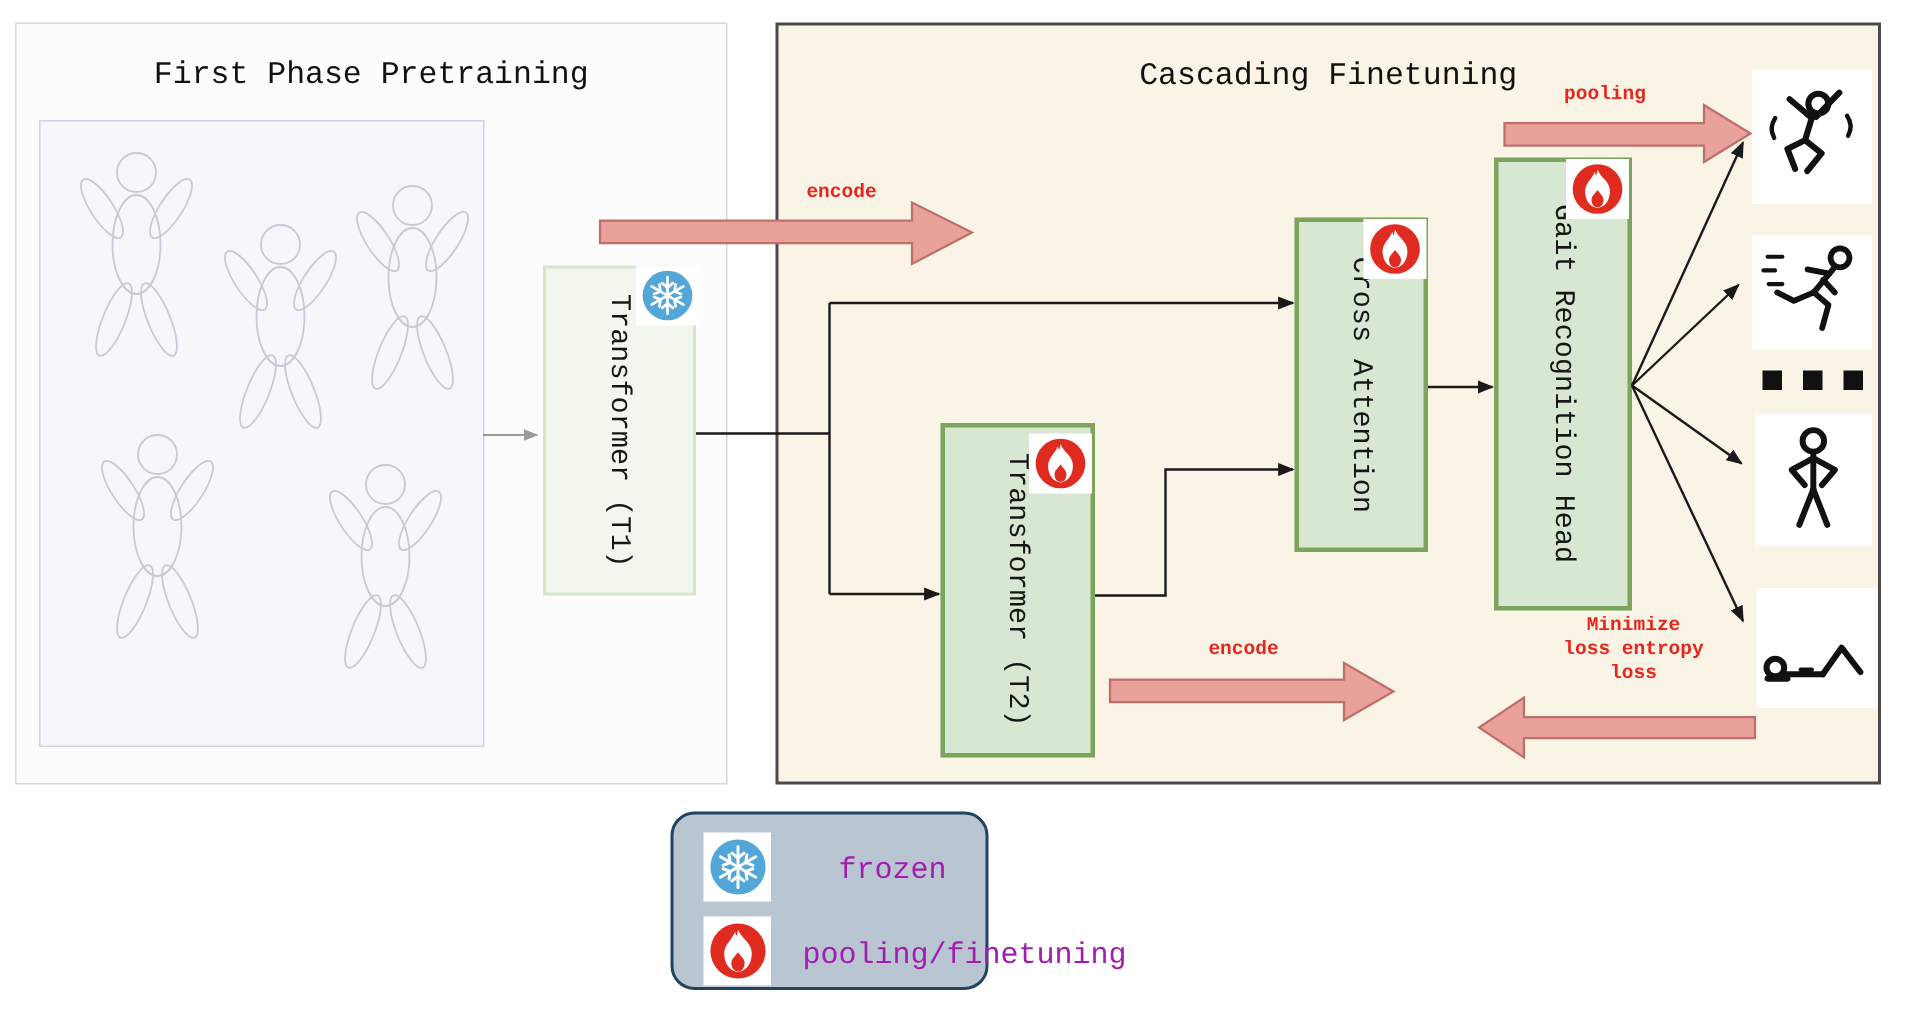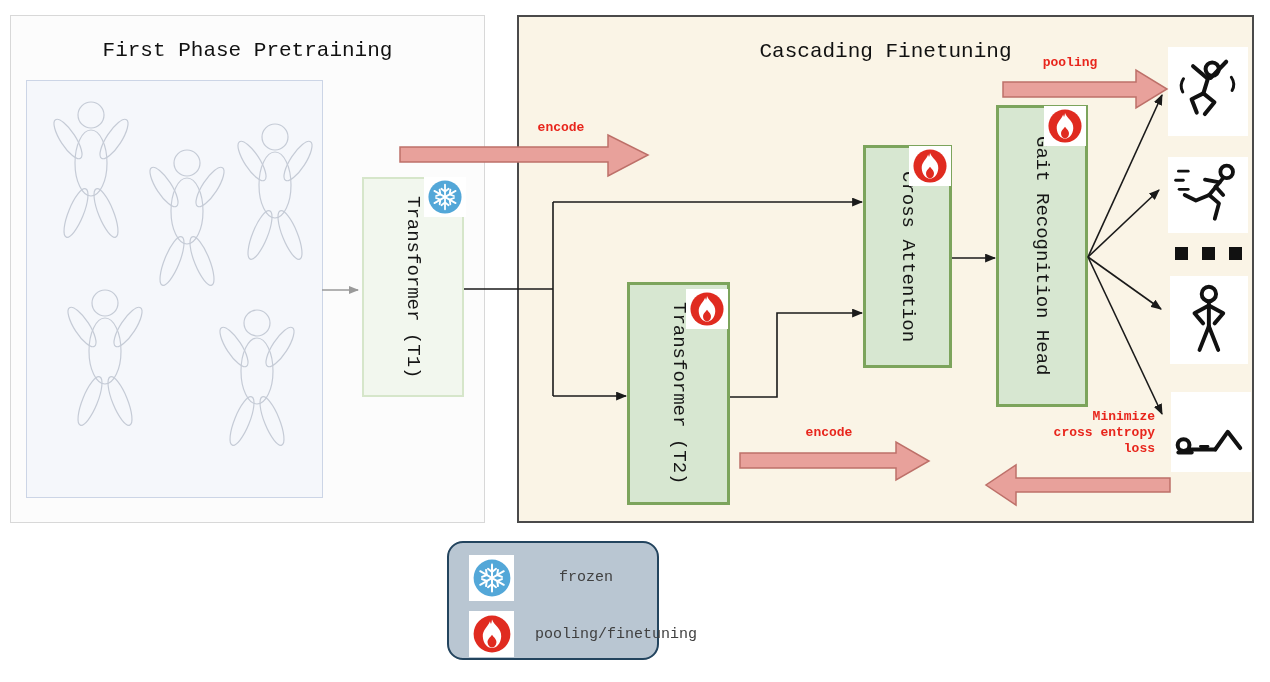--- a/index.html
+++ b/index.html
@@ -38,35 +38,35 @@
   .node.gait .badge{top:-2px;right:-1px;}
 
   
   svg.overlay{position:absolute;left:0;top:0;width:1270px;height:682px;z-index:5;pointer-events:none;}
   .conn{stroke:#1a1a1a;stroke-width:1.6;fill:none;}
   .conn-gray{stroke:#9a9a9a;stroke-width:1.4;fill:none;}
   .pink-arrow{fill:var(--arrow_fill);stroke:var(--arrow_stroke);stroke-width:1.5;}
 
   
   .redlabel{position:absolute;color:var(--accent_red_text);font-weight:bold;font-size:13px;text-align:center;z-index:6;}
-  .redlabel span{display:block;line-height:1.22;text-align:right;}
+  .redlabel span{display:block;line-height:1.22;}
 
   
   .tile{position:absolute;background:#fff;display:flex;align-items:center;justify-content:center;z-index:2;}
   .tile svg{width:92%;height:92%;}
   .person{stroke:#111;stroke-width:5.5;fill:none;stroke-linecap:round;stroke-linejoin:round;}
   .ellipsis{position:absolute;left:1175px;top:247px;display:flex;gap:14px;z-index:2;}
   .ellipsis .sq{width:13px;height:13px;background:#111;}
 
   
   .legend{position:absolute;left:447px;top:541px;width:212px;height:119px;box-sizing:border-box;
     background:var(--legend_bg);border:2px solid var(--legend_border);border-radius:16px;z-index:2;}
   .legend .ltile{position:absolute;width:45px;height:46px;background:#fff;display:flex;align-items:center;justify-content:center;}
   .legend .ltile svg{width:40px;height:40px;}
-  .legend .llabel{position:absolute;font-size:15px;color:#404040;}
+  .legend .llabel{position:absolute;font-size:20px;color:#a21caf;}
 </style>
 </head>
 <body>
 
 <div class="canvas">
 
   <div class="panel left">
     <div class="panel-title">First Phase Pretraining</div>
     <div class="pool">
       <svg class="skel" style="left:19px;top:19px" viewBox="0 0 90 140">
@@ -263,21 +263,21 @@
     <path class="pink-arrow" d="M1003 82 H1136 V70 L1167 89 L1136 108 V97 H1003 Z"></path>
     <path class="pink-arrow" d="M740 453 H896 V442 L929 461 L896 480 V468 H740 Z"></path>
     <path class="pink-arrow" d="M1170 478 H1016 V465 L986 485 L1016 505 V492 H1170 Z"></path>
   </svg>
 
   <div class="redlabel" style="left:511px;top:120px;width:100px">encode</div>
   <div class="redlabel" style="left:1020px;top:55px;width:100px">pooling</div>
   <div class="redlabel" style="left:779px;top:425px;width:100px">encode</div>
   <div class="redlabel" style="left:1023px;top:409px;width:132px">
     <span>Minimize</span>
-    <span>cross entropy</span>
+    <span>loss entropy</span>
     <span>loss</span>
   </div>
 
   <div class="legend">
     <div class="ltile" style="left:20px;top:12px">
       <svg viewBox="0 0 100 100">
         <circle cx="50" cy="50" r="46" style="fill:var(--frozen_blue)"></circle>
         <g style="stroke:#fff;stroke-width:5;fill:none;stroke-linecap:round">
           <g>
               <line x1="50" y1="16" x2="50" y2="84"></line>

